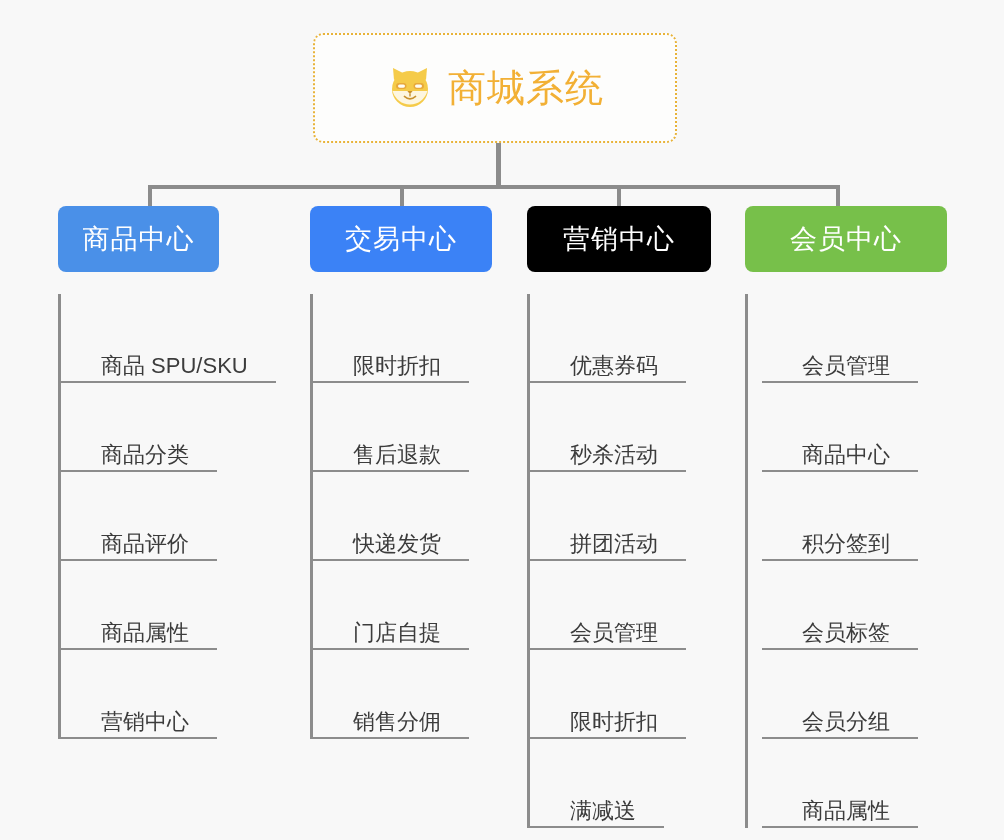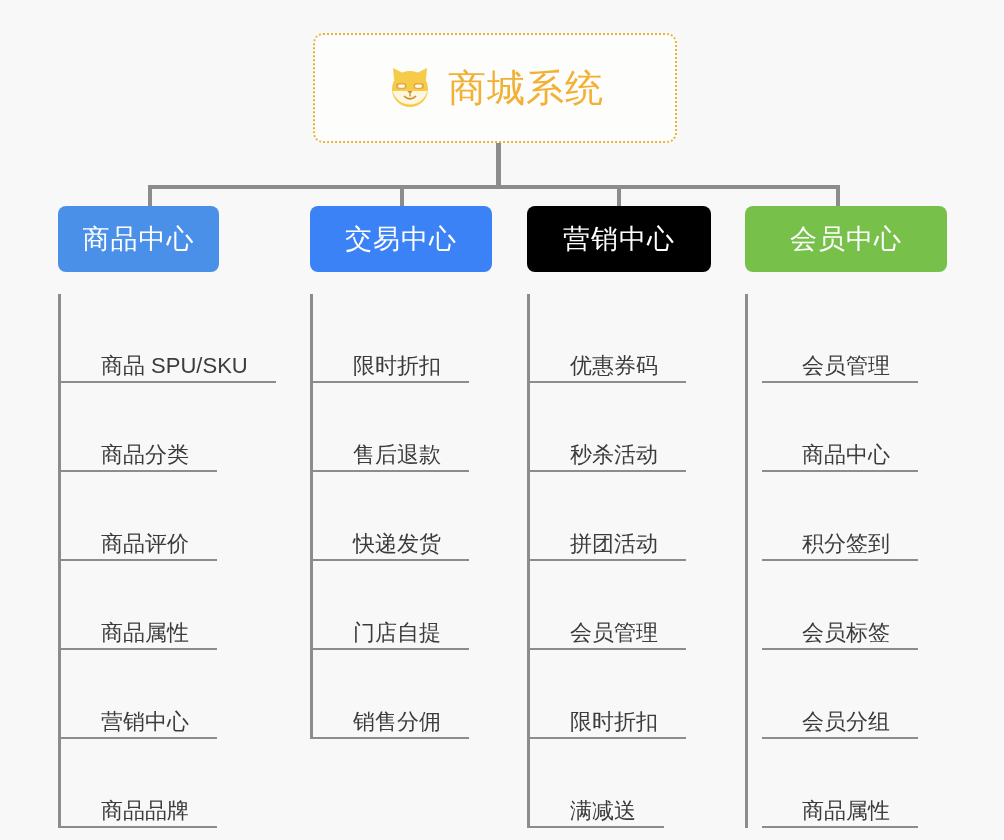--- a/index.html
+++ b/index.html
@@ -170,24 +170,20 @@
         <span class="cat-item-underline" style="background: rgb(140, 140, 140); width: 156px;"></span>
       </div>
       <div class="cat-item">
         <span class="cat-item-label">商品属性</span>
         <span class="cat-item-underline" style="background: rgb(140, 140, 140); width: 156px;"></span>
       </div>
       <div class="cat-item">
         <span class="cat-item-label">营销中心</span>
         <span class="cat-item-underline" style="background: rgb(140, 140, 140); width: 156px;"></span>
       </div>
-      <div class="cat-item">
-        <span class="cat-item-label">商品品牌</span>
-        <span class="cat-item-underline" style="background: rgb(140, 140, 140); width: 156px;"></span>
-      </div>
     </div>
   </div>
 
   <div class="column" id="col-1">
     <div class="cat-header" style="background: #3b82f6;">
       <span>交易中心</span>
     </div>
     <div class="cat-list" style="border-left-color: rgb(140, 140, 140);">
       <div class="cat-item">
         <span class="cat-item-label">限时折扣</span>

